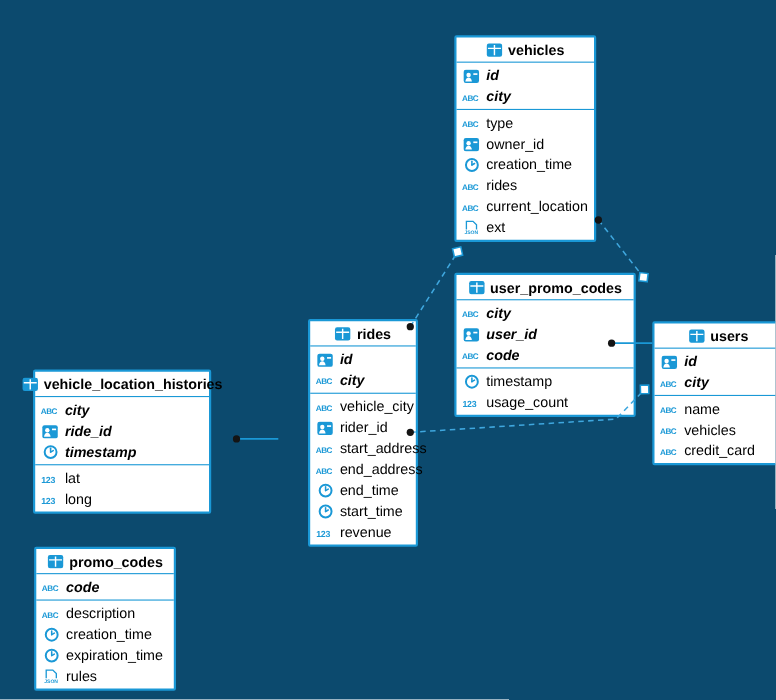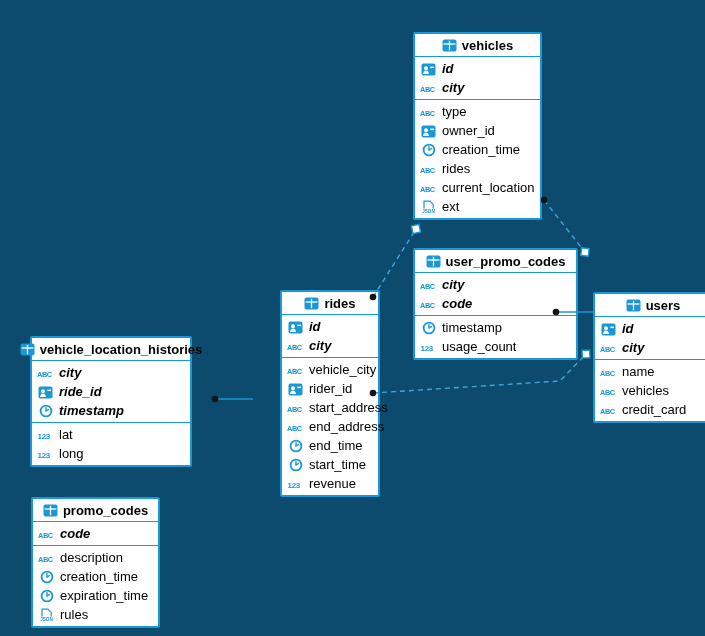--- a/index.html
+++ b/index.html
@@ -133,20 +133,31 @@
           <div class="row key">
             <span class="icon">
               <svg width="17" height="13" viewBox="0 0 17 13">
                 <text x="0" y="9.5" font-family="Liberation Sans, sans-serif" font-size="7.4" font-weight="700" fill="#1a98d6" letter-spacing="-0.4">ABC</text>
               </svg>
             </span>
             <span class="cname">city</span>
           </div>
           <div class="row key">
             <span class="icon">
+              <svg width="15" height="13" viewBox="0 0 15 13">
+                <rect x="0.5" y="0.5" width="14" height="12" rx="2" fill="#1a98d6"></rect>
+                <circle cx="5" cy="5.2" r="2" fill="#fff"></circle>
+                <path d="M2 11 C2.3 8.5 3.5 7.4 5 7.4 C6.5 7.4 7.7 8.5 8 11 Z" fill="#fff"></path>
+                <rect x="9.3" y="3.6" width="3.7" height="1.5" fill="#fff"></rect>
+              </svg>
+            </span>
+            <span class="cname">user_id</span>
+          </div>
+          <div class="row key">
+            <span class="icon">
               <svg width="17" height="13" viewBox="0 0 17 13">
                 <text x="0" y="9.5" font-family="Liberation Sans, sans-serif" font-size="7.4" font-weight="700" fill="#1a98d6" letter-spacing="-0.4">ABC</text>
               </svg>
             </span>
             <span class="cname">code</span>
           </div>
         </div>
         <div class="erd-section">
           <div class="row">
             <span class="icon">

